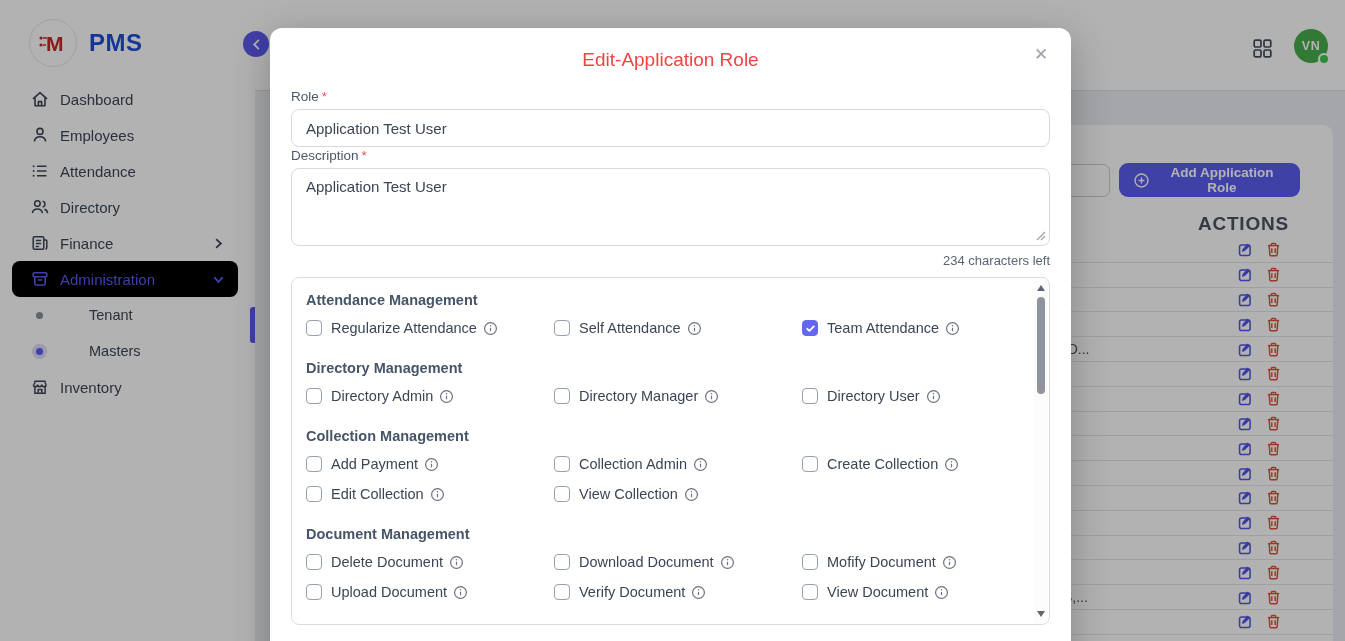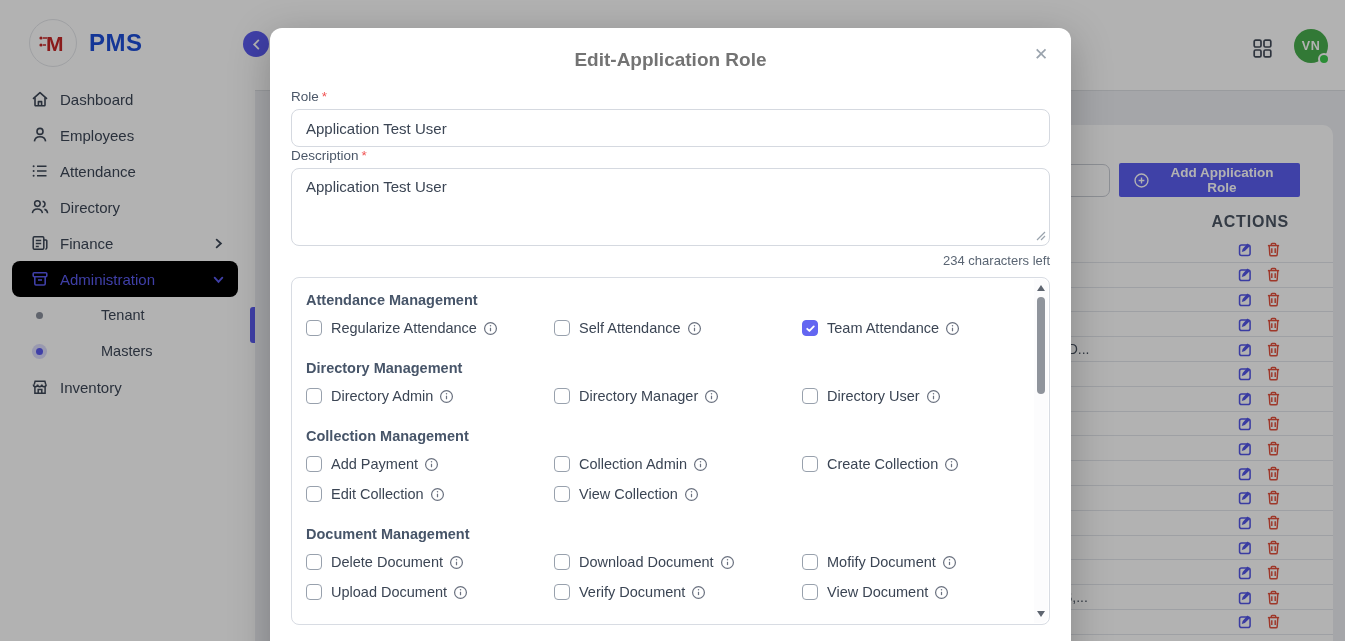--- a/index.html
+++ b/index.html
@@ -11,21 +11,21 @@
   #sidebar { position:absolute; left:0; top:0; bottom:0; width:255px; background:#ffffff; z-index:1; }
   .logo-row { display:flex; align-items:center; gap:12px; padding:19px 0 0 29px; }
   .logo-circle { width:48px; height:48px; border-radius:50%; border:1px solid #e4e6ea;
                  display:flex; align-items:center; justify-content:center; background:#fff; }
   .logo-text { font-size:24px; font-weight:700; color:#1d4ed8; letter-spacing:.5px; }
   #nav { margin-top:14px; }
   .nav-item { height:36px; margin:0 17px 0 12px; padding:0 14px 0 18px; border-radius:8px;
               display:flex; align-items:center; color:#3d4757; cursor:pointer;text-align:center; }
   .nav-item .nav-label { font-size:15px; margin-left:10px; }
   .nav-item.active { background:#000000; color:#5b5bf0; }
-  .nav-item.sub { padding-left:24px;gap:12px; }
+  .nav-item.sub { padding-left:24px; }
   .nav-item.sub .nav-label { margin-left:46px; font-size:14.5px; }
   .nav-icon { width:20px; height:20px; flex:0 0 20px; display:flex; align-items:center; }
   .chev { margin-left:auto; display:flex; align-items:center; }
   .bullet { width:7px; height:7px; border-radius:50%; background:#8a909c; flex:0 0 7px; }
   .bullet.on { background:#5b5bf0; box-shadow:0 0 0 4px rgba(91,91,240,.22); }
   #active-bar { position:absolute; right:0; top:307px; width:5px; height:36px;
                 background:#5b5bf0; border-radius:3px 0 0 3px; }
 
   
   #topbar { position:absolute; left:255px; right:0; top:0; height:91px; background:#fff;
@@ -36,45 +36,45 @@
             display:flex; align-items:center; justify-content:center; cursor:pointer; }
   #avatar .status-dot { position:absolute; right:-2px; bottom:-2px; width:12px; height:12px;
             border-radius:50%; background:#3ecb4e; border:2px solid #ffffff; }
 
   
   #content { position:absolute; left:255px; right:0; top:91px; bottom:0; background:#eceef2; z-index:1; }
   #card { position:absolute; left:24px; top:34px; right:12px; bottom:-10px; background:#fff; border-radius:10px; }
   #bg-search { position:absolute; left:721px; top:39px; width:110px; height:33px; border:1px solid #c9cdd5;
                border-radius:7px; background:#fff; font-size:14px; padding:0 10px; color:#3b4554; }
   #add-role-btn { position:absolute; left:840px; top:38px; height:34px; width:181px; border:none;
-                  border-radius:2px; background:#5b5ef0; color:#fff; font-weight:700; font-size:13.5px;
+                  border-radius:9px; background:#5b5ef0; color:#fff; font-weight:700; font-size:13.5px;
                   font-family:"Liberation Sans",sans-serif; display:flex; align-items:center; gap:8px;
                   padding:0 14px; cursor:pointer; }
-  #actions-header { position:absolute; top:88px; right:44px; font-size:16px; font-weight:700;
+  #actions-header { position:absolute; top:88px; right:44px; font-size:19px; font-weight:700;
                     letter-spacing:.8px; color:#4b5563; }
   #rows { position:absolute; top:113px; left:0; right:0; }
   .t-row { position:relative; height:24.8px; border-bottom:1px solid #e3e6eb;
            display:flex; align-items:center; justify-content:flex-end; gap:11px; padding-right:51px; }
   .t-row .frag { position:absolute; left:784px; font-size:14px; color:#4a5462; }
   .act { width:17px; height:17px; display:flex; cursor:pointer; }
   .act.edit { color:#5356e8; }
   .act.del  { color:#e2503c; }
 
   
   #collapse-btn { position:absolute; left:243px; top:31px; width:26px; height:26px; border-radius:50%;
                   background:#5b5bf0; border:none; color:#fff; display:flex; align-items:center;
                   justify-content:center; z-index:2; cursor:pointer; }
 
   
   #overlay { position:absolute; inset:0; background:rgba(0,0,0,.30); z-index:10; }
   #modal { position:absolute; left:270px; top:28px; width:801px; height:660px; background:#fff;
            border-radius:12px; z-index:20; box-shadow:0 10px 40px rgba(0,0,0,.25); padding:20px 21px; }
   #modal-close { position:absolute; right:16px; top:12px; width:28px; height:28px; background:none; border:none;
                  color:#9aa3ad; font-size:17px; cursor:pointer; font-family:"Liberation Sans",sans-serif; }
-  #modal-title { text-align:center; font-size:19px; font-weight:700; color:#737373; line-height:24px; }
+  #modal-title { text-align:center; font-size:19px; font-weight:400; color:#ef4444; line-height:24px; }
   .field-label { margin-top:16px; font-size:13.5px; color:#4b5768; line-height:17px; }
   .field-label .req { color:#f05252; margin-left:3px; }
   .field-label.desc { margin-top:0; }
   #role-input { margin-top:4px; width:100%; height:38px; border:1px solid #d5d9e0; border-radius:8px;
                 font-size:15px; color:#3b4554; padding:0 14px; font-family:"Liberation Sans",sans-serif; }
   .ta-wrap { position:relative; margin-top:4px; }
   #desc-input { width:100%; height:78px; border:1px solid #d5d9e0; border-radius:8px; resize:none;
                 font-size:15px; color:#3b4554; padding:9px 14px; font-family:"Liberation Sans",sans-serif; }
   .resize-grip { position:absolute; right:4px; bottom:5px; pointer-events:none; }
   #char-count { margin-top:3px; text-align:right; font-size:13px; color:#5a6573; line-height:16px; }

